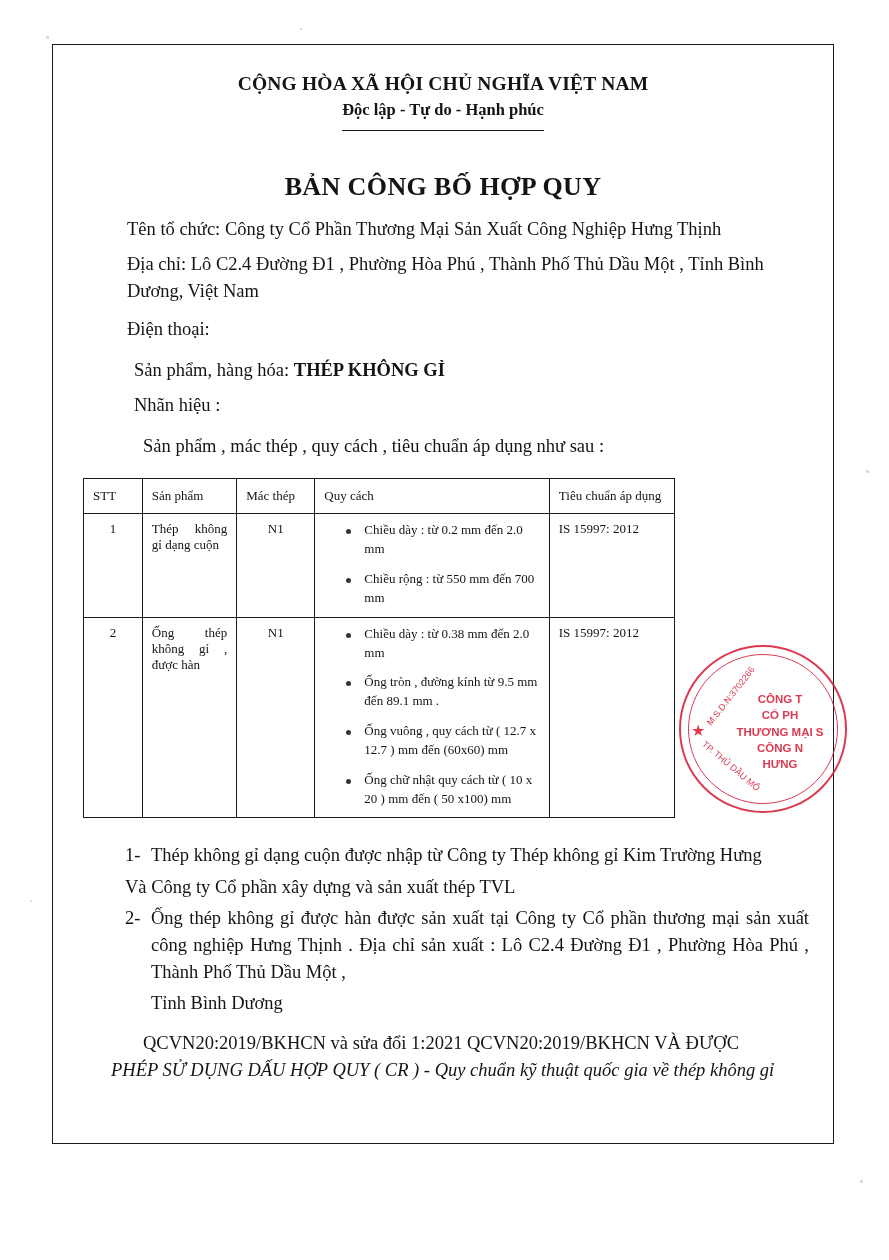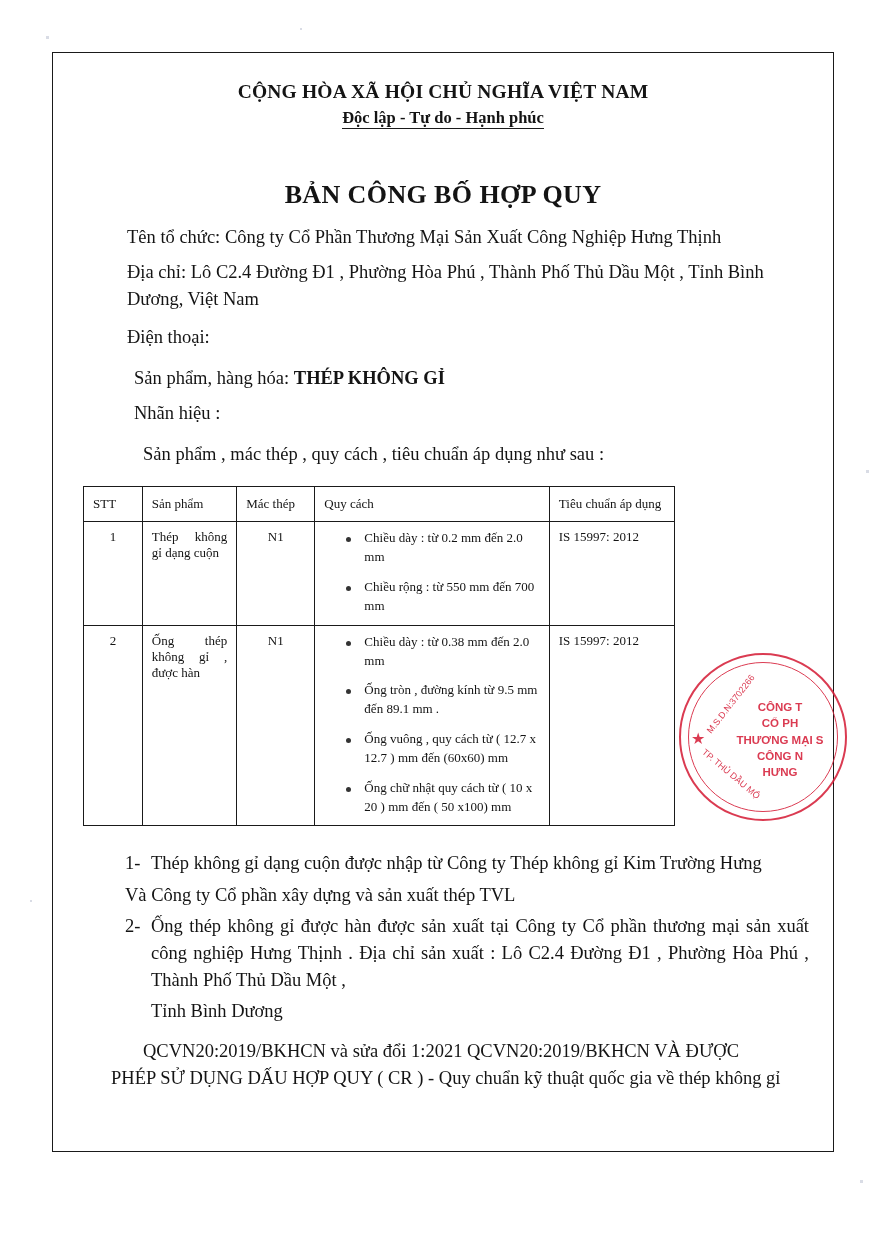--- a/index.html
+++ b/index.html
@@ -13,21 +13,21 @@
     font-family: "Liberation Serif", serif;
     color: #141414;
     position: relative;
     overflow: hidden;
   }
 
   
   .page-frame {
     position: absolute;
     left: 52px;
-    top: 52px;
+    top: 44px;
     width: 782px;
     height: 1100px;
     border: 1.4px solid #1a1a1a;
     box-sizing: border-box;
   }
 
   .page-inner {
     position: absolute;
     left: 0;
     top: 0;
@@ -46,21 +46,21 @@
     margin-top: 10px;
   }
   .national-sub {
     text-align: center;
     font-weight: bold;
     font-size: 16.5px;
     margin-top: 5px;
   }
   .national-sub span {
     border-bottom: 1.3px solid #1a1a1a;
-    padding-bottom: 1px;
+    padding-bottom: 11px;
   }
 
   .doc-title {
     text-align: center;
     font-weight: bold;
     font-size: 26px;
     margin-top: 52px;
     letter-spacing: 0.4px;
   }
   .doc-number {
@@ -163,21 +163,21 @@
   }
   .justify { text-align: justify; }
 
   .tail {
     font-size: 18.5px;
     line-height: 1.5;
     margin-top: 12px;
     padding-left: 48px;
   }
   .tail .l1 { padding-left: 0px; }
-  .tail .l2 { padding-left: 0px; }
+  .tail .l2 { padding-left: 0px; font-style: italic; }
 
   
   .seal {
     position: absolute;
     right: -14px;
     top: 600px;
     width: 168px;
     height: 168px;
     opacity: 0.88;
   }

